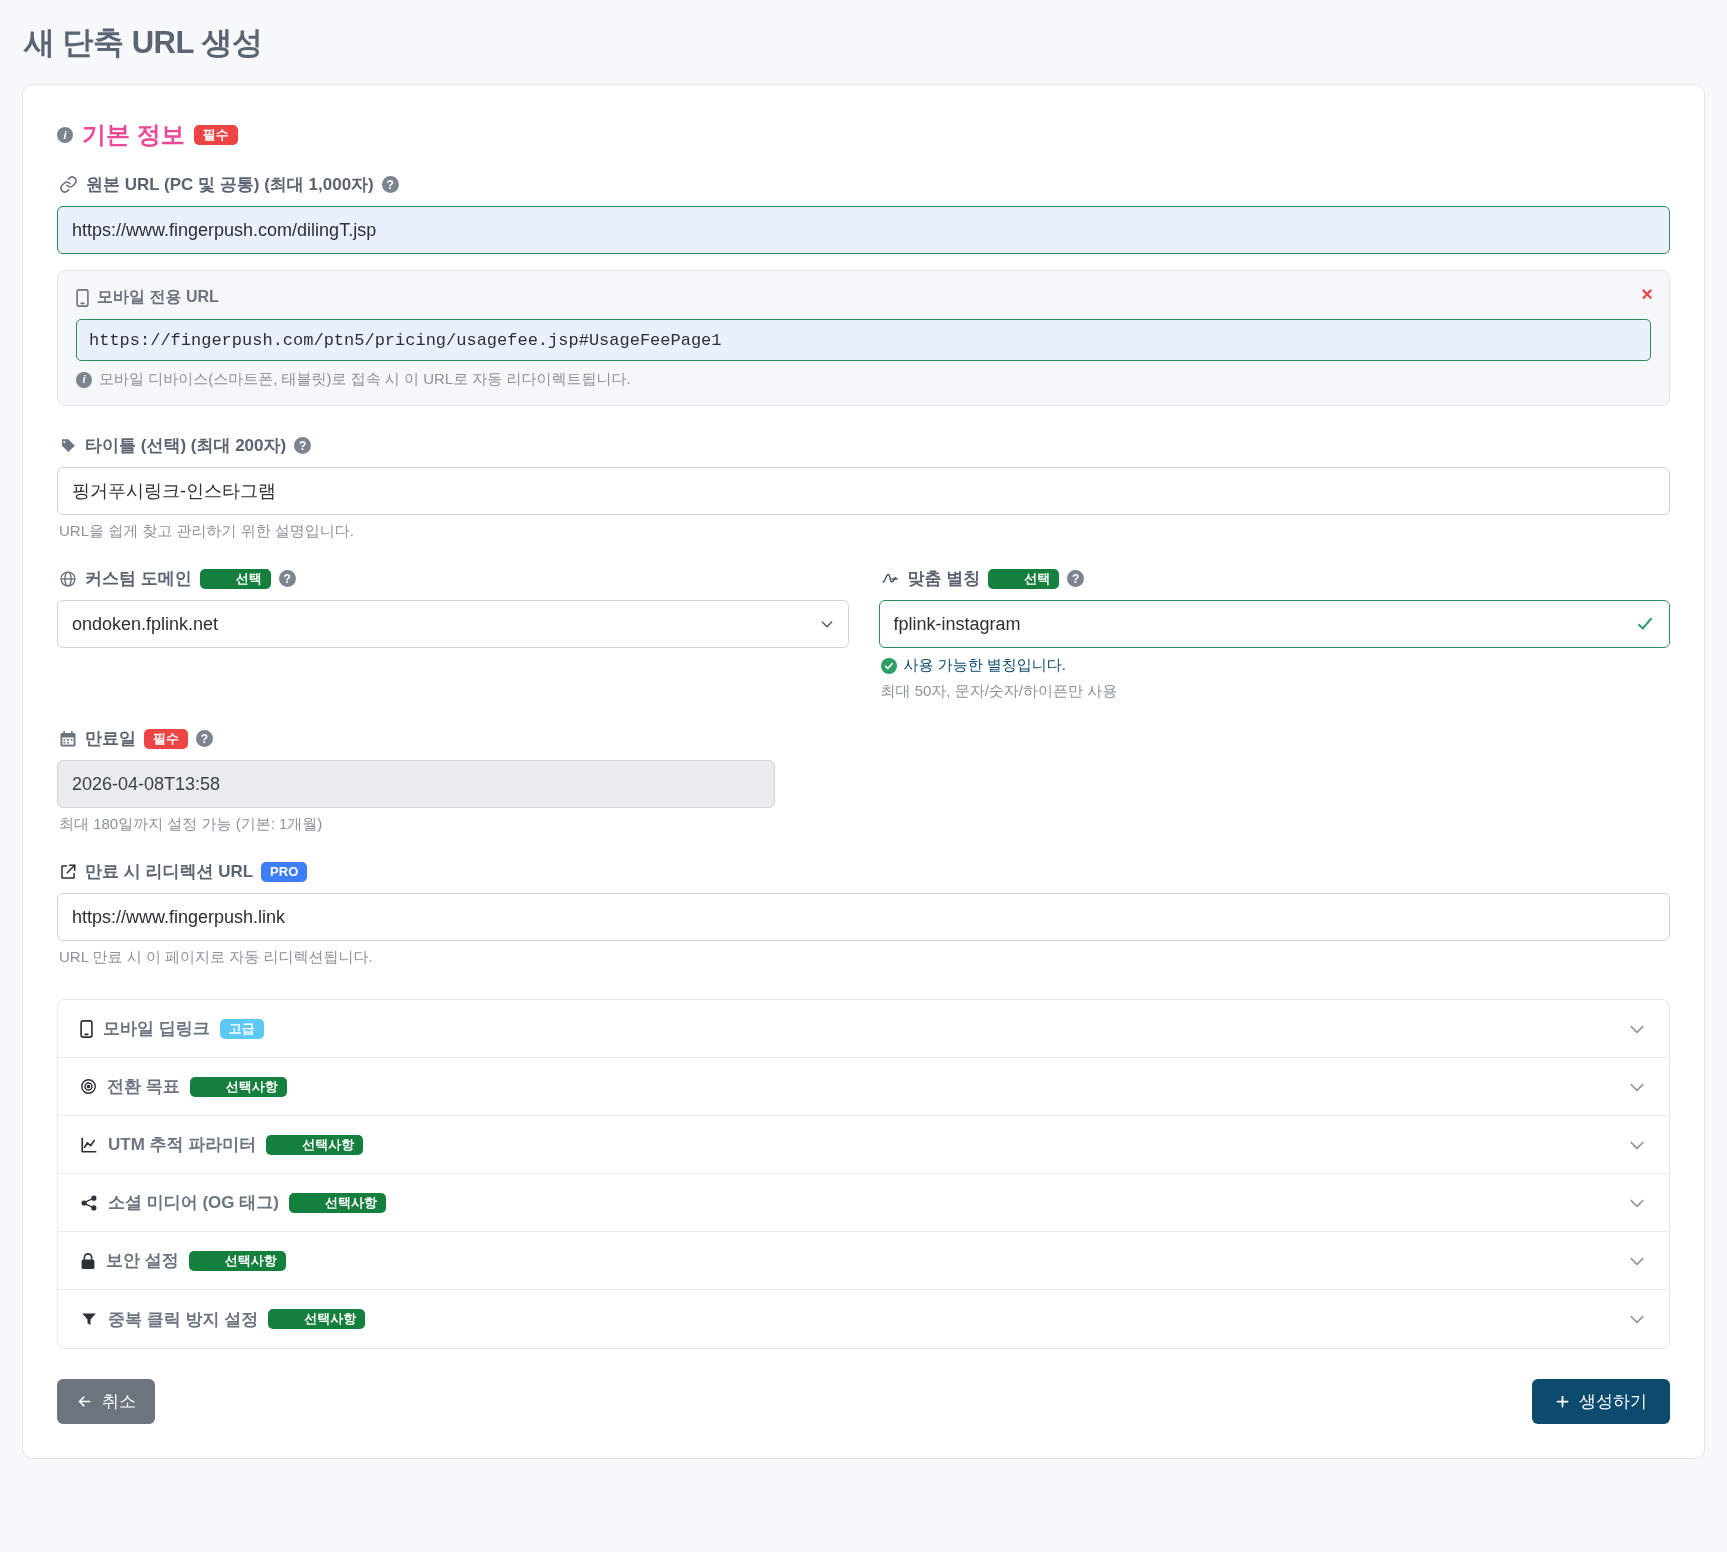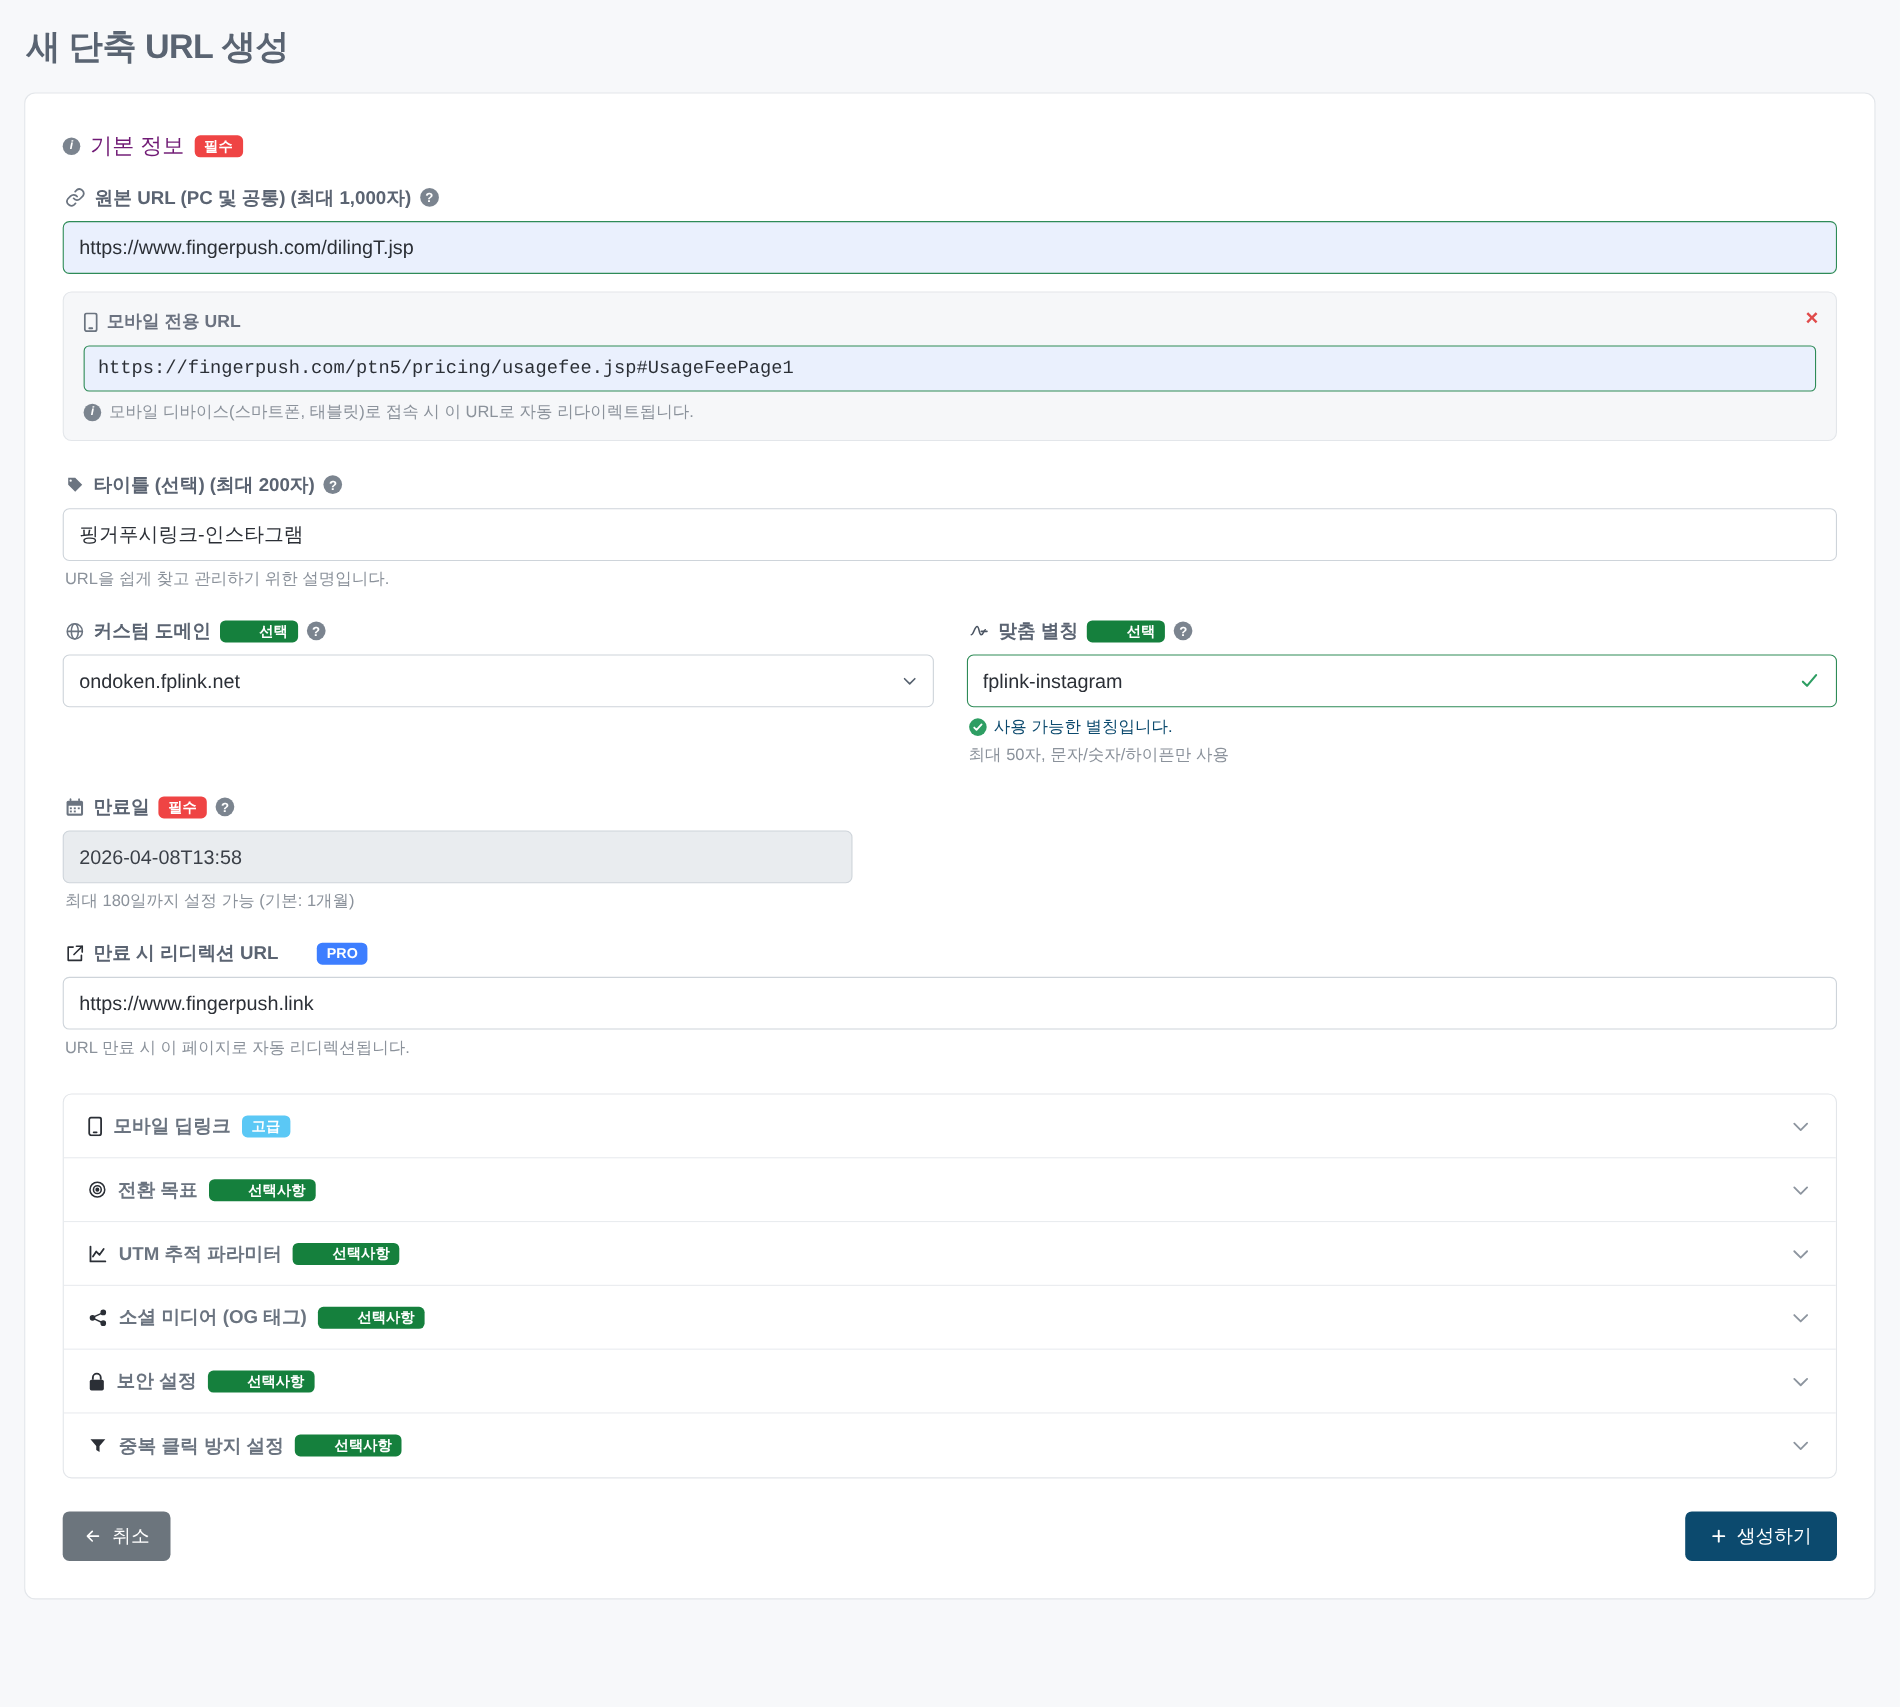--- a/index.html
+++ b/index.html
@@ -28,38 +28,38 @@
   }
 
   
   .sec-head {
     display: flex;
     align-items: center;
     gap: 9px;
     margin: 4px 0 22px 0;
   }
   .sec-head .sec-title {
-    font-size: 20px;
-    font-weight: 400;
-    color: #701a75;
+    font-size: 24px;
+    font-weight: 700;
+    color: #ec4899;
   }
 
   .badge {
     display: inline-block;
     font-size: 13px;
     font-weight: 700;
     padding: 3px 9px 4px 9px;
     border-radius: 5px;
     line-height: 1;
     color: #fff;
     vertical-align: middle;
   }
   .badge.req   { background: #ef4444; text-align: center; }
   .badge.opt   { background: #15803d; padding-left: 36px; }
-  .badge.pro   { background: #3d7eff; margin-left: 27px; }
+  .badge.pro   { background: #3d7eff; }
   .badge.adv   { background: #5bc8f5; }
 
   
   .flabel {
     display: flex;
     align-items: center;
     gap: 8px;
     font-size: 17px;
     color: #5b6472;
     font-weight: 600;

